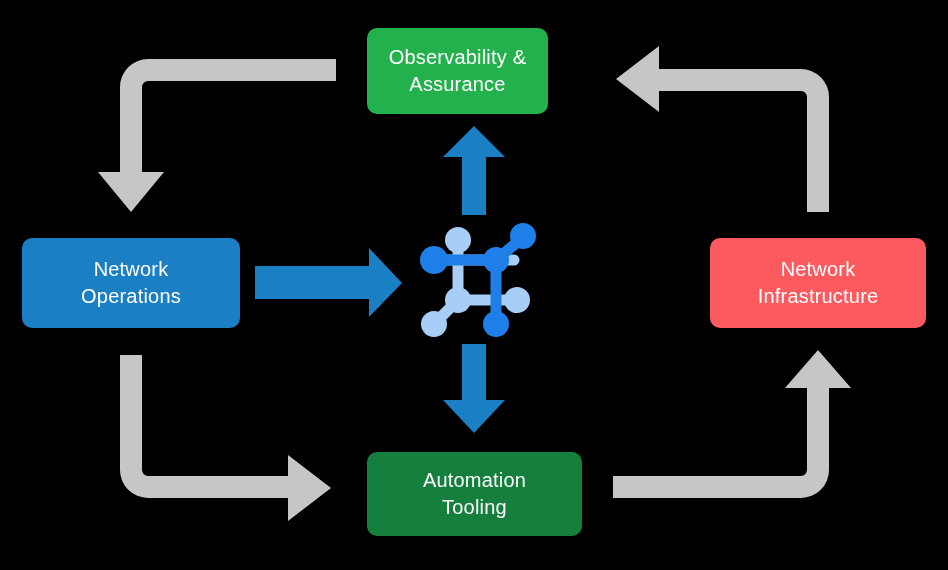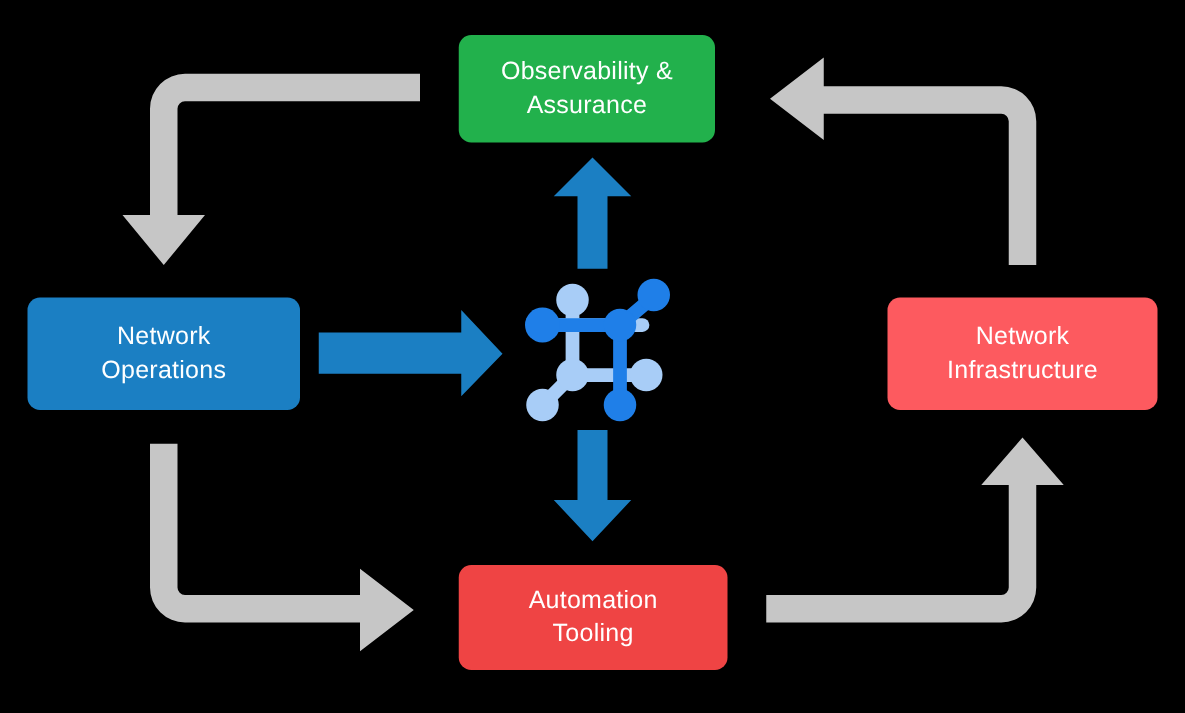--- a/index.html
+++ b/index.html
@@ -31,34 +31,34 @@
     letter-spacing: 0.2px;
     box-sizing: border-box;
     padding: 4px 10px;
   }
   .node-label {
     display: block;
     white-space: pre-line;
   }
   
   #box-observability {
-    left: 367px; top: 28px; width: 205px; height: 86px;
+    left: 367px; top: 28px; width: 181px; height: 86px;
     background: #22b14c;
   }
   #box-network-operations {
     left: 22px; top: 238px; width: 218px; height: 90px;
     background: #1b7fc3;
   }
   #box-network-infrastructure {
     left: 710px; top: 238px; width: 216px; height: 90px;
     background: #fd5a5f;
   }
   #box-automation-tooling {
     left: 367px; top: 452px; width: 215px; height: 84px;
-    background: #ef4444;
+    background: #15803d;
   }
   .arrow-svg {
     position: absolute;
     left: 0; top: 0;
     width: 948px;
     height: 570px;
     overflow: visible;
     pointer-events: none;
   }
   .center-icon {

